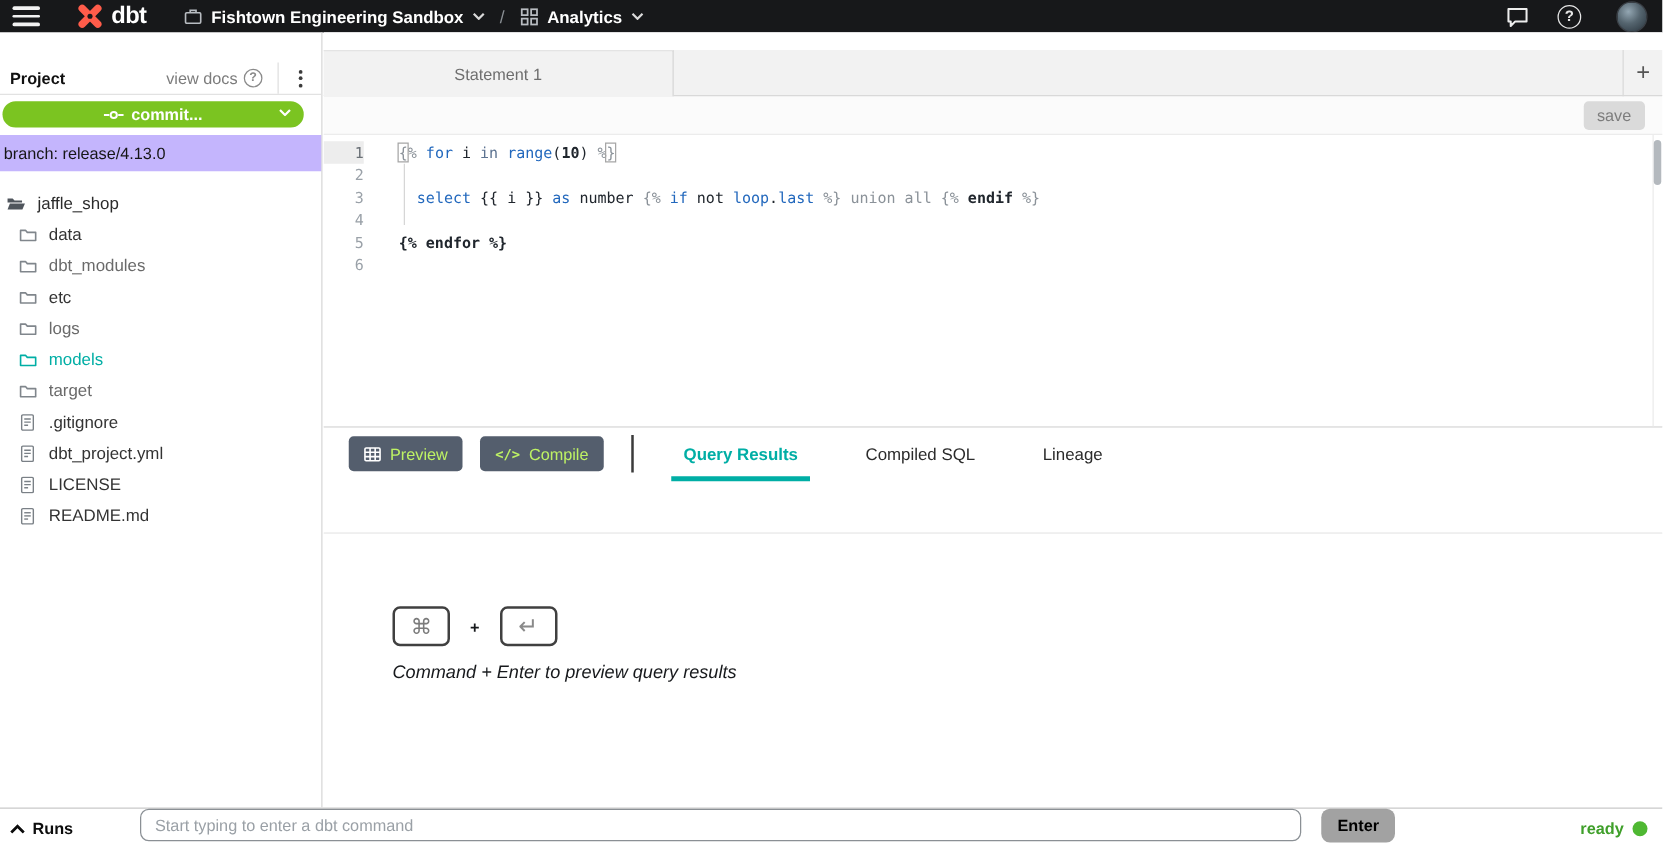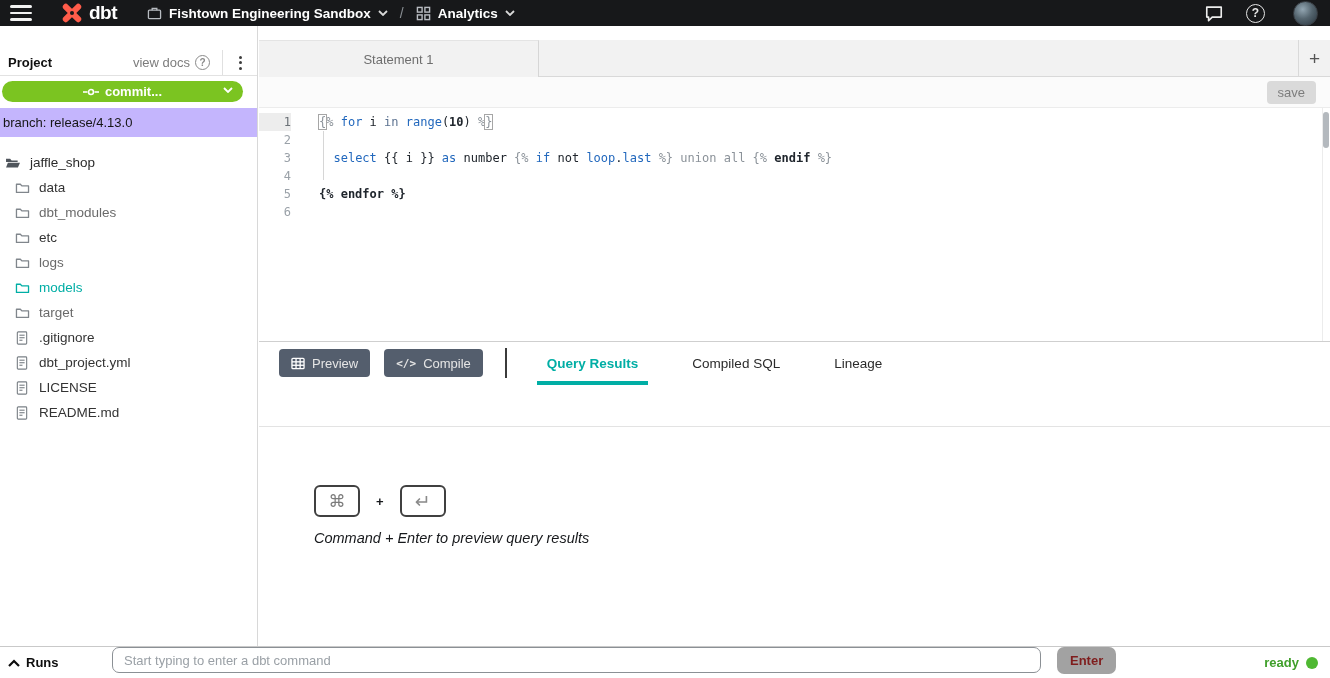--- a/index.html
+++ b/index.html
@@ -88,21 +88,21 @@
   .tok.n { color:#20262d; font-weight:bold; }
   .tok.bx { outline:1px solid #a6a6a6; }
   .indent-guide { position:absolute; left:64px; top:23px; height:49px; width:1px; background:#d6d6d6; }
   .code-scrolltrack { position:absolute; right:0; top:0; bottom:0; width:8px; border-left:1px solid #ececec; }
   .code-scrollthumb { position:absolute; right:1px; top:4px; width:6px; height:36px;
                       background:#b4b9be; border-radius:3px; }
 
   
   .results-toolbar { height:43px; border-top:1px solid #cfcfcf; display:flex; align-items:center;
                      padding-left:20px; background:#fff; }
-  .rbtn { background:#545e6d; color:#e5e5e5; border:none; border-radius:4px; height:28px;
+  .rbtn { background:#545e6d; color:#bef264; border:none; border-radius:4px; height:28px;
           padding:0 12px; display:flex; align-items:center; gap:7px; font-size:13px;
           cursor:pointer; font-family:"Liberation Sans",sans-serif; }
   .rbtn + .rbtn { margin-left:14px; }
   .compile-glyph { font-family:"DejaVu Sans Mono",monospace; font-size:11px; font-weight:bold; }
   .rt-vdiv { width:2px; height:30px; background:#3b3b3b; margin-left:22px; }
   .rtabs { display:flex; margin-left:30px; gap:34px; height:100%; }
   .rtab { padding:0 10px; height:100%; display:flex; align-items:center; font-size:13.5px;
           color:#2b2b2b; position:relative; cursor:pointer; }
   .rtab.active { color:var(--teal); font-weight:bold; }
   .rtab.active::after { content:""; position:absolute; left:0; right:0; bottom:-1px; height:4px;
@@ -118,21 +118,21 @@
 
   
   .statusbar { position:absolute; left:0; right:0; bottom:0; height:32px; background:#fff;
                border-top:1px solid #c9c9c9; display:flex; }
   .runs { display:flex; align-items:center; gap:6px; padding-left:8px; width:112px;
           font-weight:bold; font-size:13px; color:#0d0d0d; cursor:pointer; }
   .cmd-input { width:929px; height:26px; border:1px solid #8b9095; border-radius:7px;
                padding:12px 11px; font-size:13px; color:#333; outline:none;
                font-family:"Liberation Sans",sans-serif; background:#fff; }
   .cmd-input::placeholder { color:#9aa0a6; }
-  .enter-btn { margin-left:16px; background:#a2a2a2; color:#7f1d1d; border:none; font-weight:bold;
+  .enter-btn { margin-left:16px; background:#a2a2a2; color:#000000; border:none; font-weight:bold;
                font-size:13px; border-radius:7px; height:27px; padding:0 13px; cursor:pointer;
                font-family:"Liberation Sans",sans-serif; }
   .spacer { flex:1; }
   .ready { display:flex; align-items:center; gap:7px; margin-right:12px;
            color:var(--ready); font-weight:bold; font-size:13px; }
   .ready-dot { width:12px; height:12px; border-radius:50%; background:var(--ready-dot); }
 
   svg { display:block; }
 </style>
 </head>

